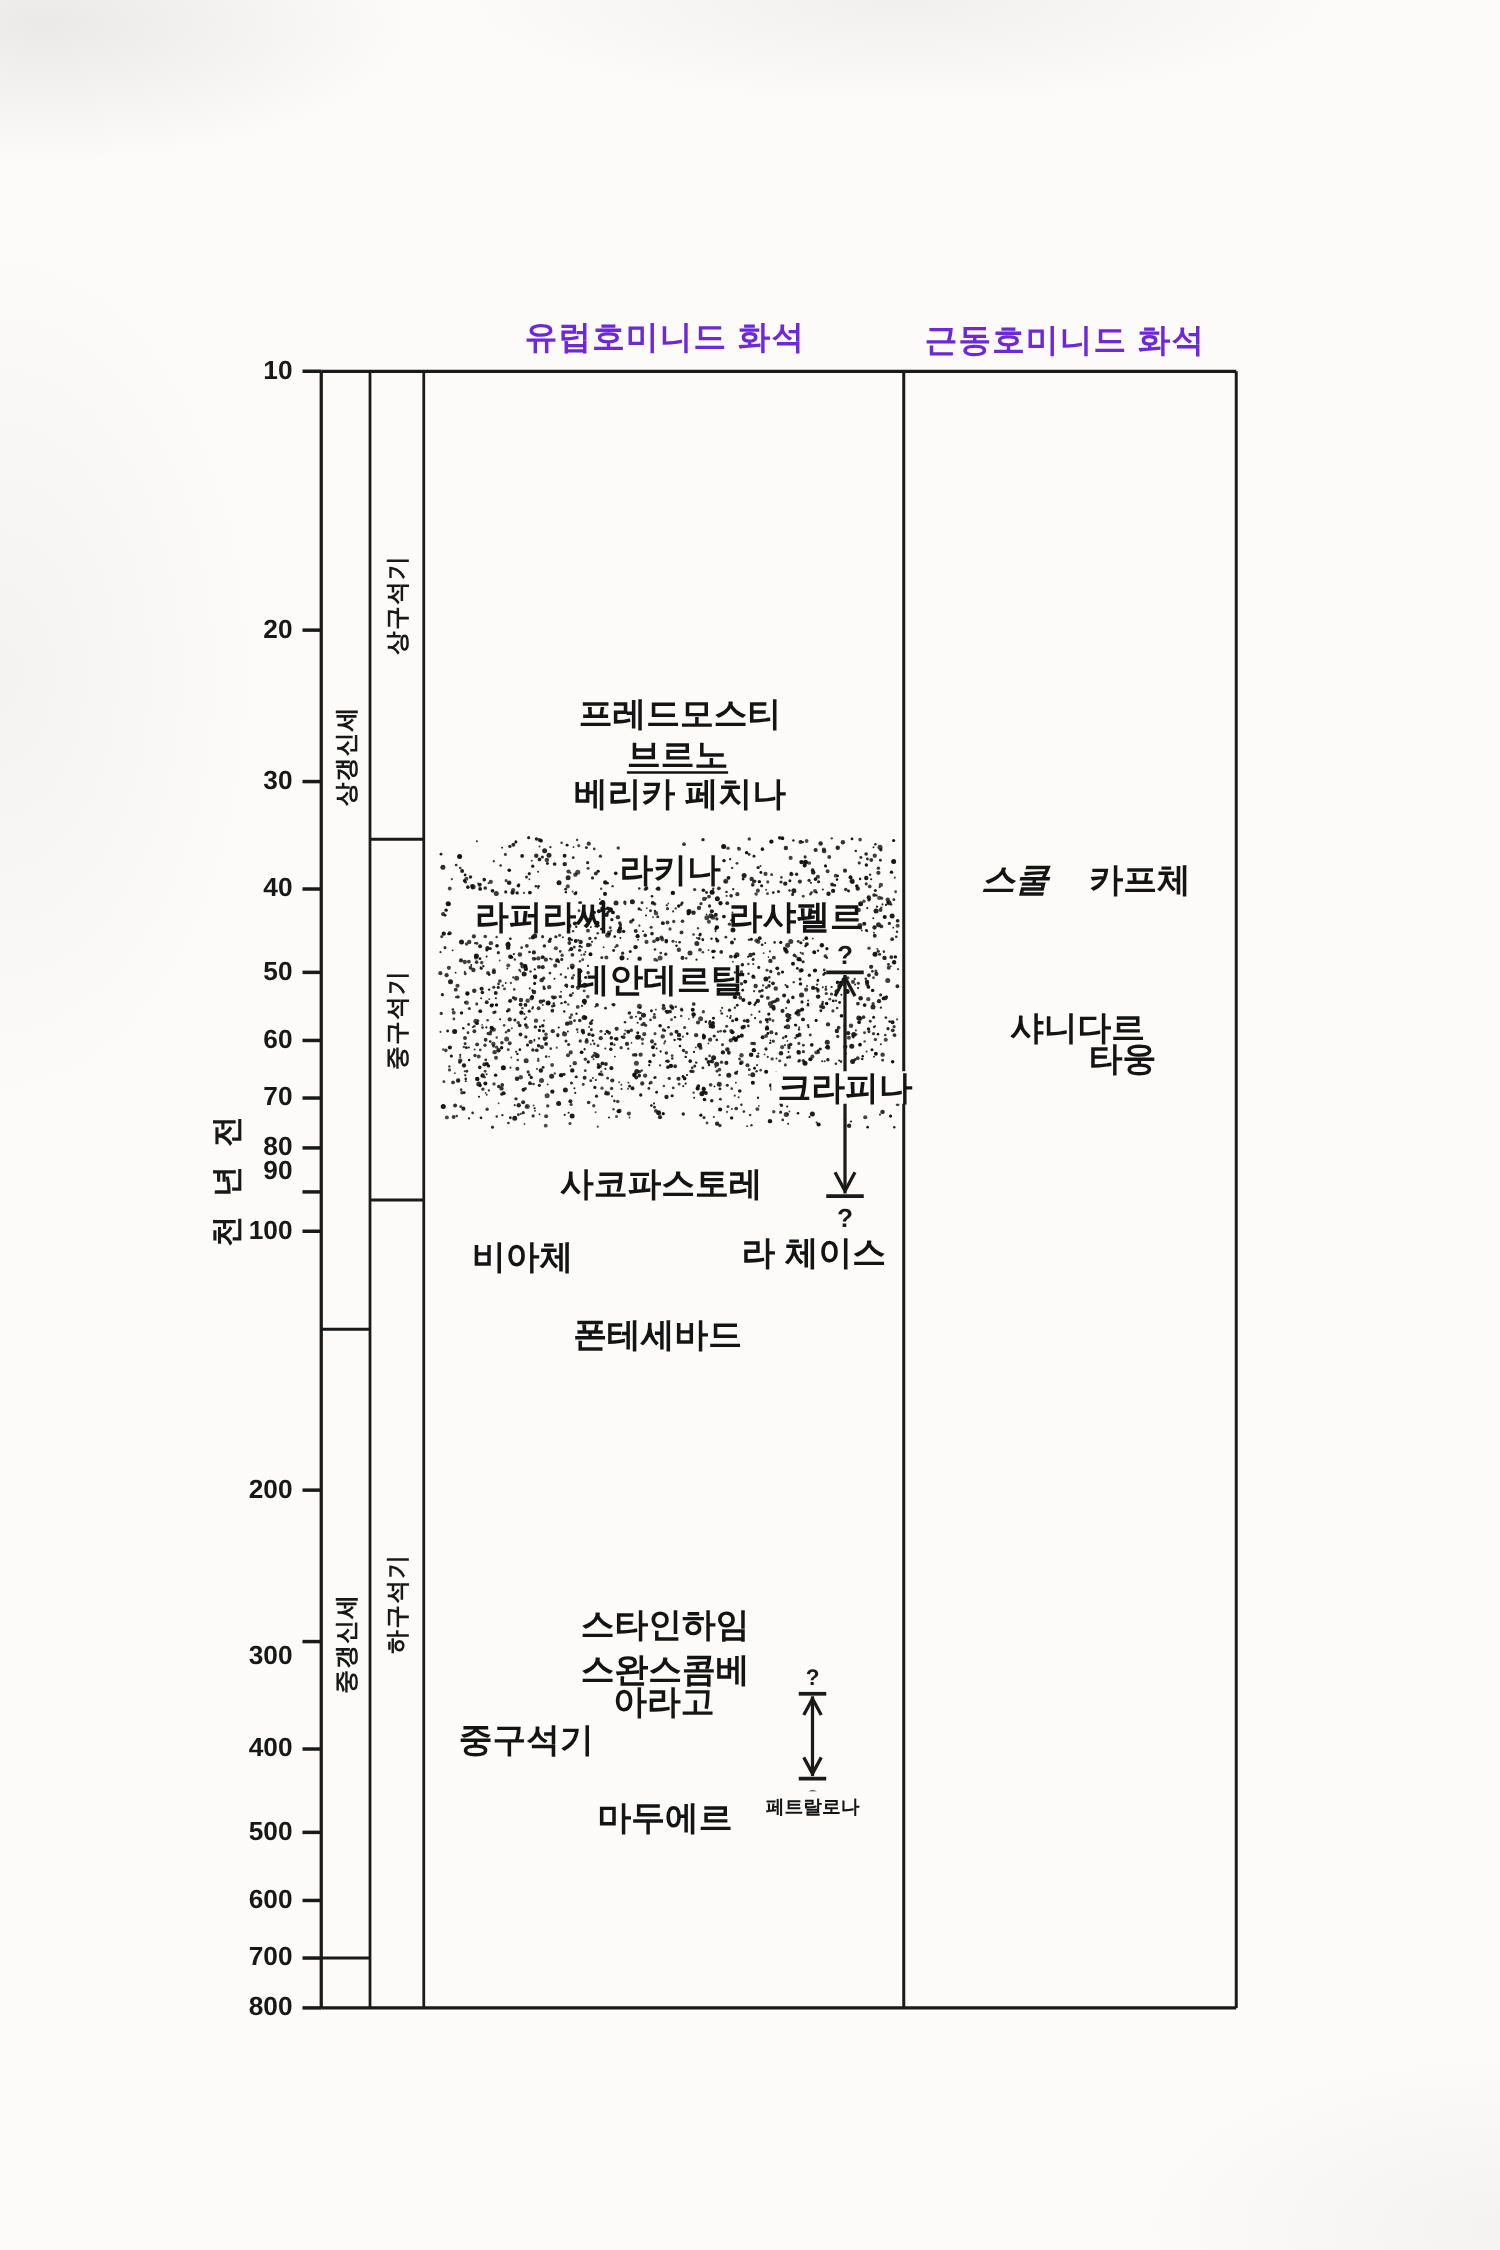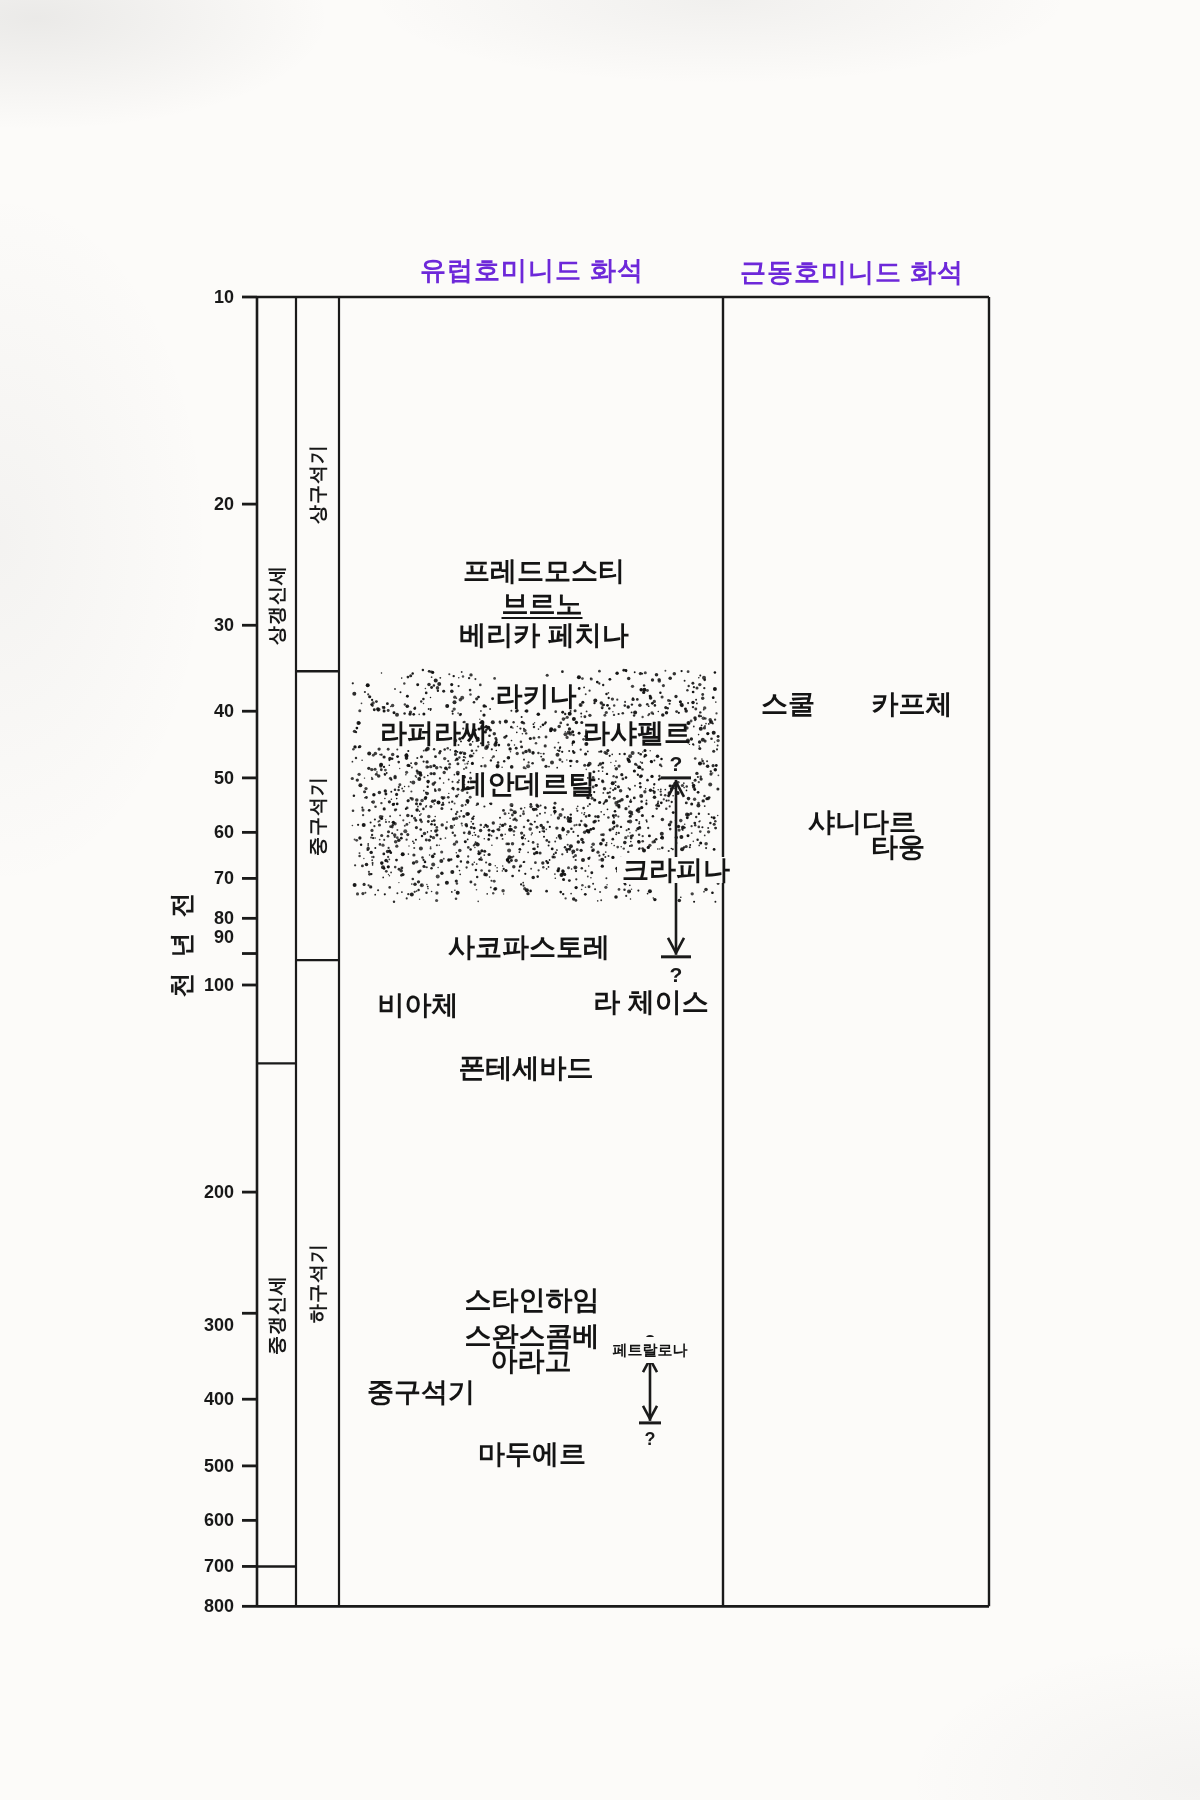--- a/index.html
+++ b/index.html
@@ -35,21 +35,21 @@
 
   .axis-title{
     position:absolute;left:181px;top:943px;
     transform:translate(-50%,-50%) rotate(-90deg);
     font-size:25px;font-weight:600;color:#181818;
     letter-spacing:4px;white-space:nowrap;
   }
 
   .tick-label{
     position:absolute;width:80px;text-align:right;
-    font-size:18px;font-weight:700;color:#181818;line-height:24px;
+    font-size:21px;font-weight:700;color:#181818;line-height:24px;
   }
 
   .epoch-label{
     position:absolute;transform:translate(-50%,-50%) rotate(-90deg);
     font-size:19px;font-weight:600;color:#181818;
     letter-spacing:1px;white-space:nowrap;
   }
 
   .fossil{
     position:absolute;transform:translate(-50%,-50%);
@@ -1904,21 +1904,21 @@
       <div class="fossil" style="left: 528px; top: 783.808px;">네안데르탈</div>
       <div class="fossil" style="left: 529px; top: 946.804px;">사코파스토레</div>
       <div class="fossil" style="left: 418px; top: 1005.22px;">비아체</div>
       <div class="fossil" style="left: 651px; top: 1002.41px;">라 체이스</div>
       <div class="fossil" style="left: 526px; top: 1067.95px;">폰테세바드</div>
       <div class="fossil" style="left: 532px; top: 1300.02px;">스타인하임</div>
       <div class="fossil" style="left: 532px; top: 1336.25px;">스완스콤베</div>
       <div class="fossil" style="left: 531px; top: 1361.02px;">아라고</div>
       <div class="fossil" style="left: 421px; top: 1391.65px;">중구석기</div>
       <div class="fossil" style="left: 532px; top: 1454.32px;">마두에르</div>
-      <div class="fossil" style="left: 788px; top: 703.652px;">스쿨</div>
+      <div class="fossil" style="left: 812px; top: 703.652px; font-style: italic;">스쿨</div>
       <div class="fossil" style="left: 912px; top: 703.652px;">카프체</div>
       <div class="fossil" style="left: 862px; top: 822.238px;">샤니다르</div>
       <div class="fossil" style="left: 898px; top: 846.946px;">타웅</div>
       <div class="fossil whitebg" style="left: 676px; top: 869.766px;">크라피나</div>
-      <div class="fossil whitebg small" style="left: 650px; top: 1350px;">페트랄로나</div>
+      <div class="fossil whitebg small" style="left: 650px; top: 1446px;">페트랄로나</div>
     </div>
 
 </div>
 
 </body></html>

